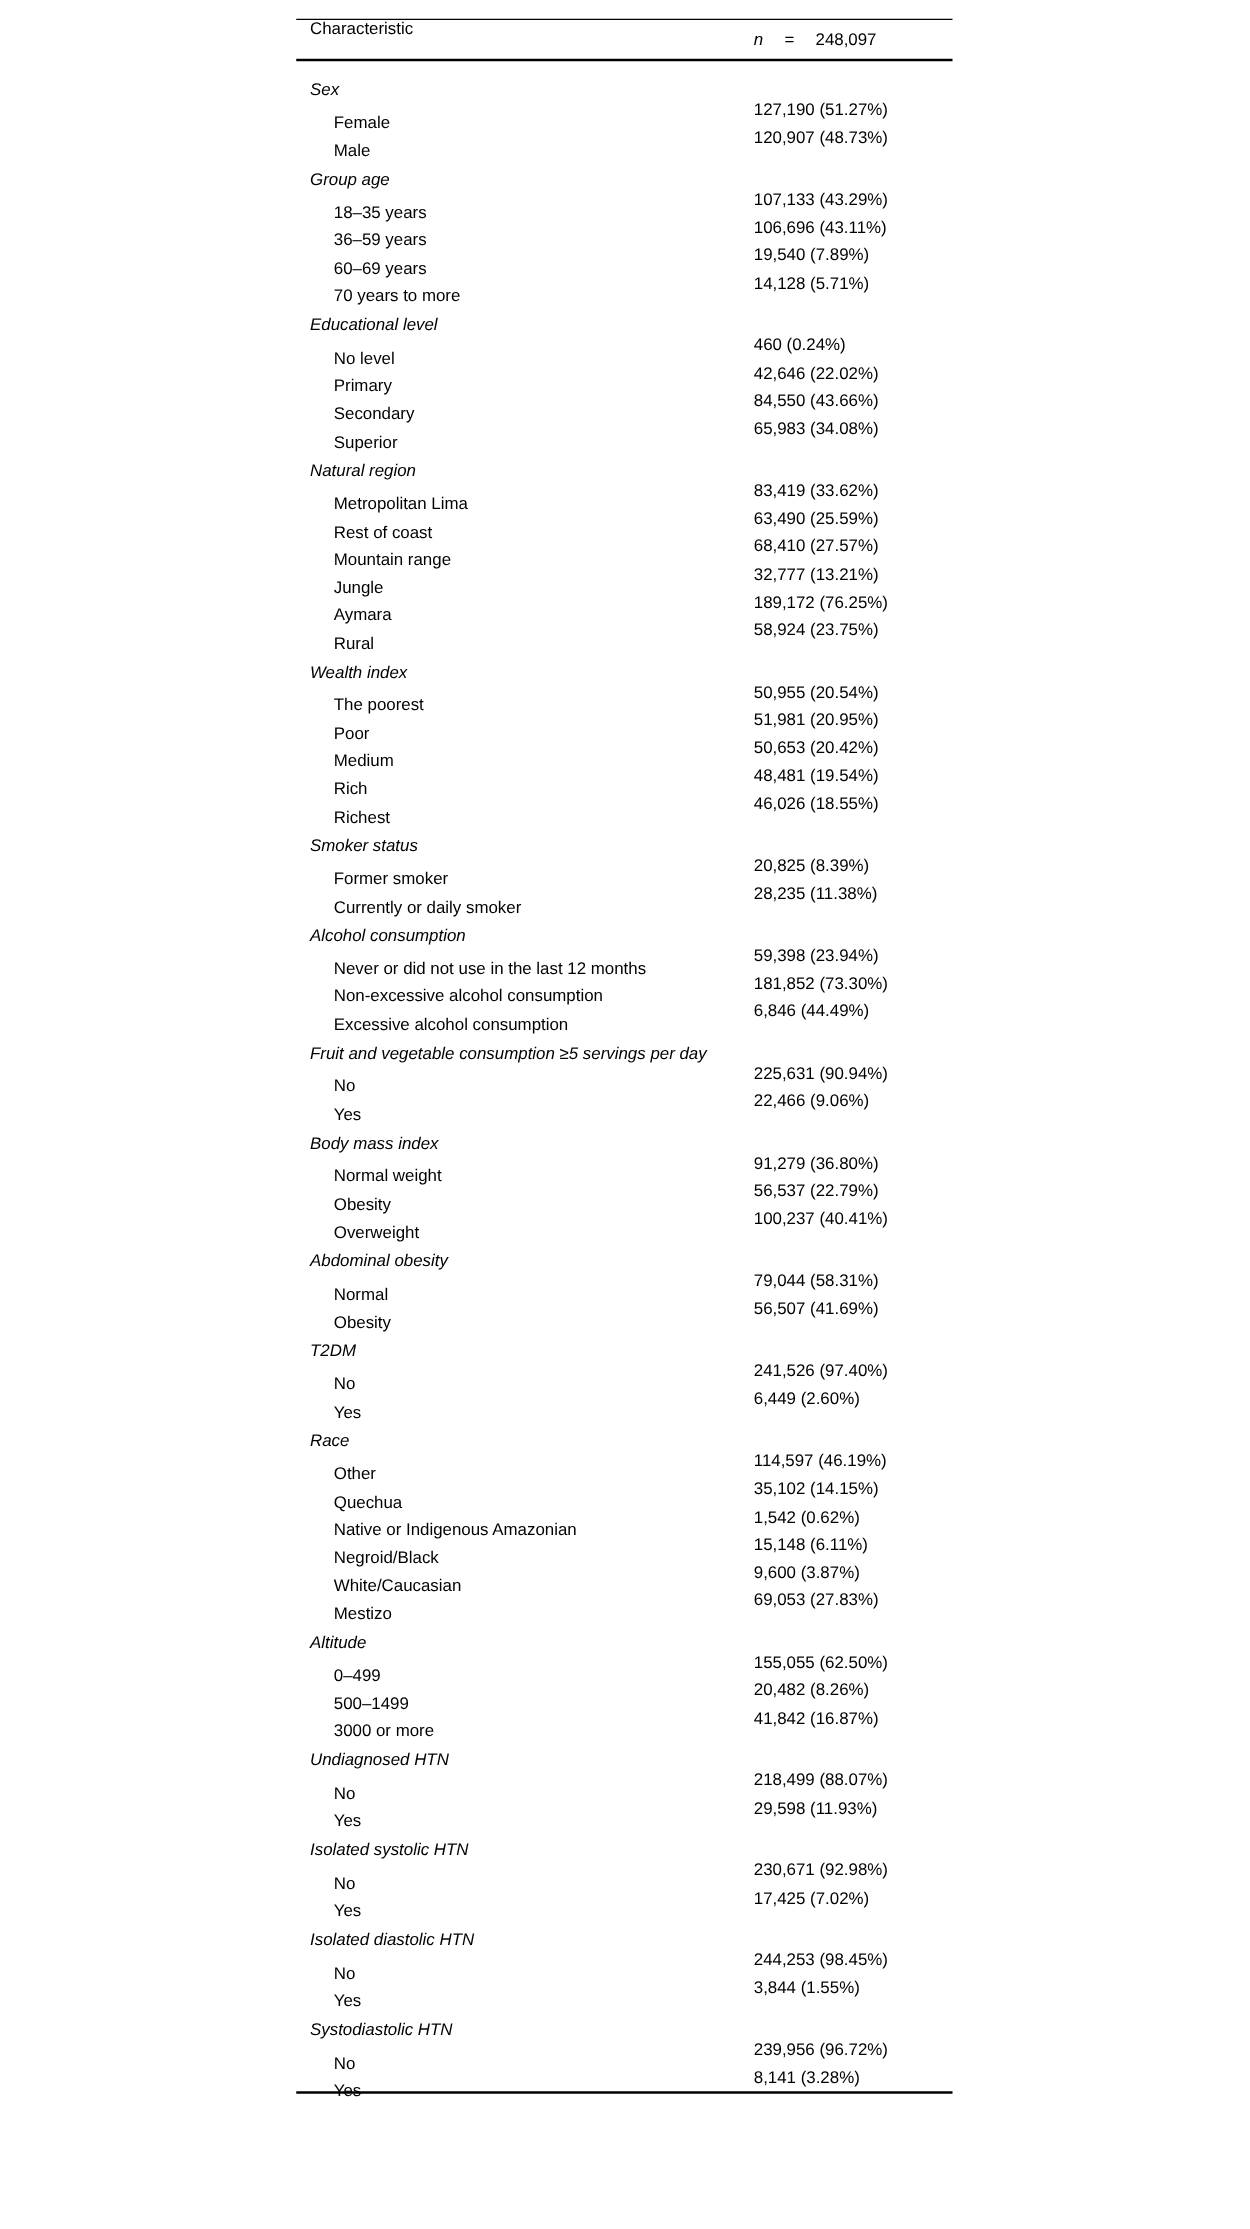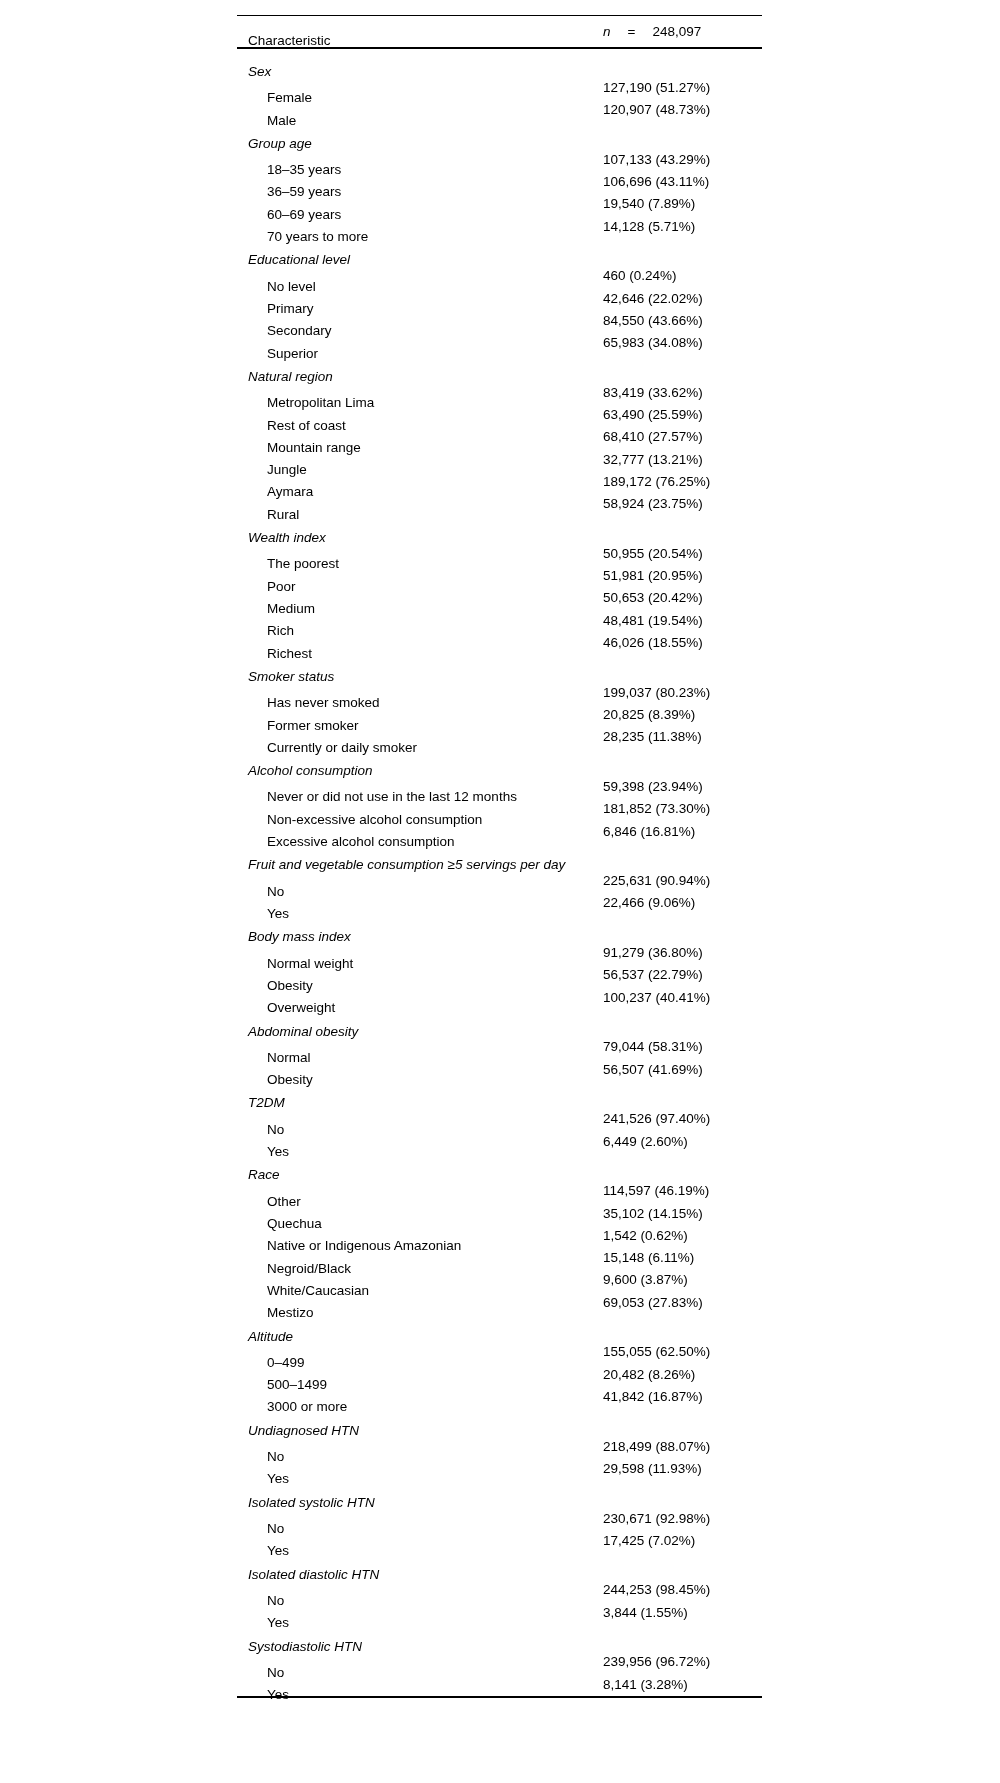--- a/index.html
+++ b/index.html
@@ -26,21 +26,21 @@
     width: 525px;
     font-size: 13.5px;
     line-height: 1;
   }
   .header-row {
     position: relative;
     height: 31px;
     border-top: 1.7px solid #000000;
     border-bottom: 2.6px solid #000000;
     display: flex;
-    align-items: flex-end;
+    align-items: flex-start;
     box-sizing: content-box;
   }
   .header-row .col-label {
     padding-left: 11px;
   }
   .n-group {
     position: absolute;
     left: 366px;
     top: 0;
     height: 31px;
@@ -191,45 +191,41 @@
           <div class="value">48,481 (19.54%)</div>
         </div>
         <div class="row item">
           <div class="label">Richest</div>
           <div class="value">46,026 (18.55%)</div>
         </div>
         <div class="row section">
           <div class="label">Smoker status</div>
         </div>
         <div class="row item">
-          <div class="label">Has never smoked</div>
-          <div class="value">199,037 (80.23%)</div>
-        </div>
-        <div class="row item">
           <div class="label">Former smoker</div>
           <div class="value">20,825 (8.39%)</div>
         </div>
         <div class="row item">
           <div class="label">Currently or daily smoker</div>
           <div class="value">28,235 (11.38%)</div>
         </div>
         <div class="row section">
           <div class="label">Alcohol consumption</div>
         </div>
         <div class="row item">
           <div class="label">Never or did not use in the last 12 months</div>
           <div class="value">59,398 (23.94%)</div>
         </div>
         <div class="row item">
           <div class="label">Non-excessive alcohol consumption</div>
           <div class="value">181,852 (73.30%)</div>
         </div>
         <div class="row item">
           <div class="label">Excessive alcohol consumption</div>
-          <div class="value">6,846 (16.81%)</div>
+          <div class="value">6,846 (44.49%)</div>
         </div>
         <div class="row section">
           <div class="label">Fruit and vegetable consumption ≥5 servings per day</div>
         </div>
         <div class="row item">
           <div class="label">No</div>
           <div class="value">225,631 (90.94%)</div>
         </div>
         <div class="row item">
           <div class="label">Yes</div>

